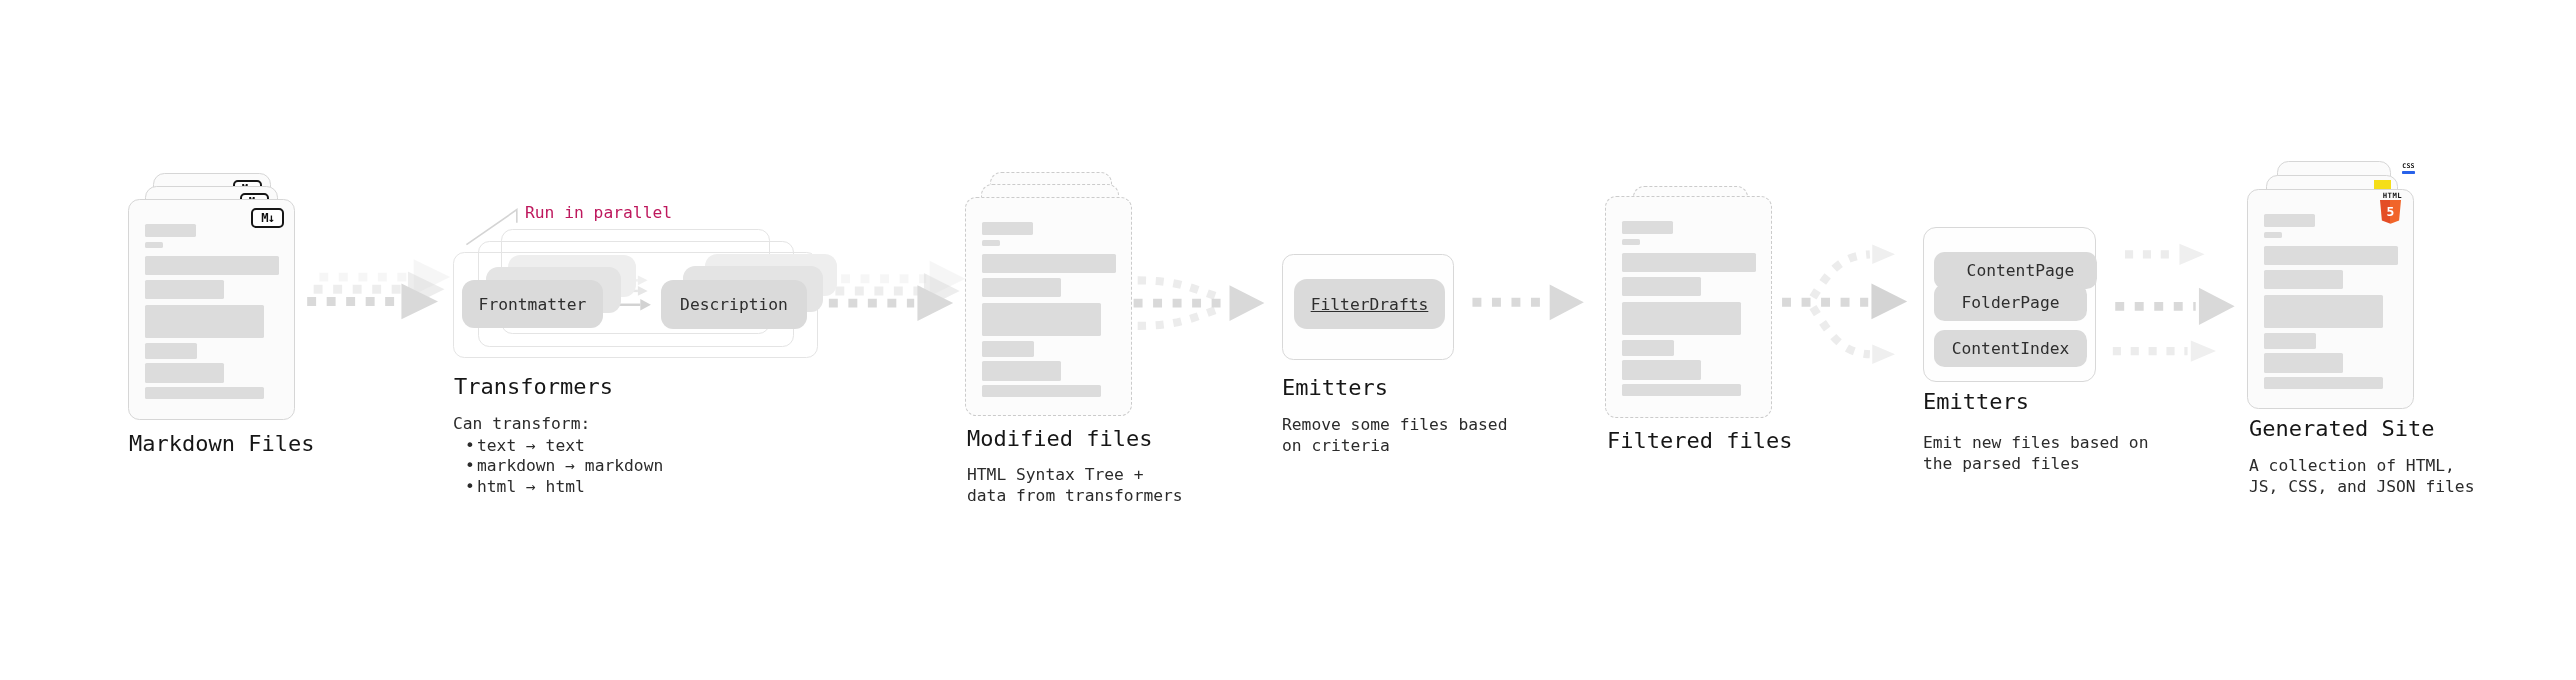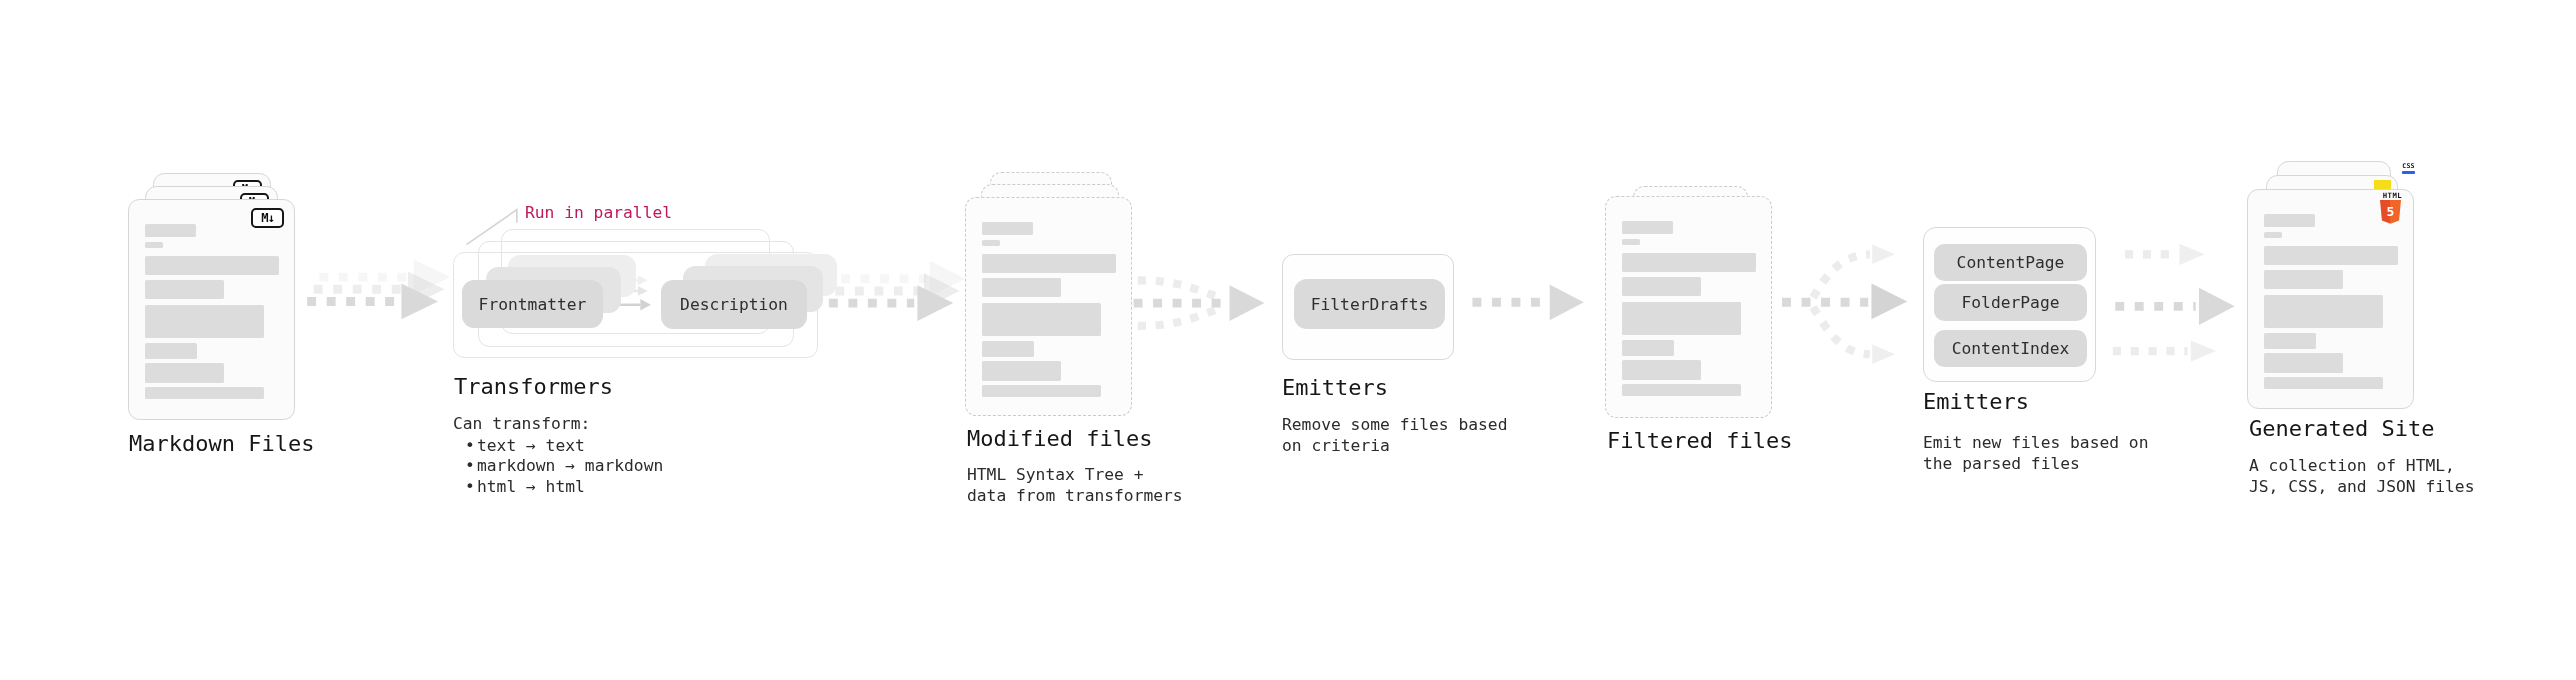--- a/index.html
+++ b/index.html
@@ -210,21 +210,21 @@
           <div class="bar" style="left: 16.3px; top: 187px; width: 119px; height: 12.2px;"></div>
         </div>
     </div>
     <div class="title" style="left:967px;top:427px;">Modified files</div>
     <div class="caption" style="left:967px;top:464px;">HTML Syntax Tree +
 data from transformers</div>
   </div>
 
   <div>
     <div class="fbox" style="left:1282px;top:254px;width:172px;height:106px;border-radius:11.4px;"></div>
-    <div class="pill" style="left:1294px;top:279px;width:151px;height:50px;border-radius:13px;">FilterDrafts</div>
+    <div class="pill" style="left:1294px;top:279px;width:151px;height:50px;border-radius:13px;text-decoration:underline;">FilterDrafts</div>
     <div class="title" style="left:1282px;top:376px;">Emitters</div>
     <div class="caption" style="left:1282px;top:414px;">Remove some files based
 on criteria</div>
   </div>
 
   <div>
     <div class="doc dashed" style="left:1633px;top:186px;width:115px;height:222px;"></div>
     <div class="doc dashed" style="left:1605px;top:196px;width:167px;height:222px;">
       <div class="doc-bars">
           <div class="bar" style="left: 16.3px; top: 24.4px; width: 51px; height: 13px;"></div>
@@ -235,21 +235,21 @@
           <div class="bar" style="left: 16.3px; top: 143px; width: 52px; height: 16.3px;"></div>
           <div class="bar" style="left: 16.3px; top: 163px; width: 79px; height: 19.5px;"></div>
           <div class="bar" style="left: 16.3px; top: 187px; width: 119px; height: 12.2px;"></div>
         </div>
     </div>
     <div class="title" style="left:1607px;top:429px;">Filtered files</div>
   </div>
 
   <div>
     <div class="fbox" style="left:1923px;top:227px;width:173px;height:155px;"></div>
-    <div class="pill" style="left:1934px;top:244px;width:153px;height:37px;border-radius:10.6px;">ContentPage</div>
+    <div class="pill" style="left:1934px;top:252px;width:153px;height:37px;border-radius:10.6px;padding-left:10px;">ContentPage</div>
     <div class="pill" style="left:1934px;top:284px;width:153px;height:37px;border-radius:10.6px;">FolderPage</div>
     <div class="pill" style="left:1934px;top:330px;width:153px;height:37px;border-radius:10.6px;">ContentIndex</div>
     <div class="title" style="left:1923px;top:390px;">Emitters</div>
     <div class="caption" style="left:1923px;top:432px;">Emit new files based on
 the parsed files</div>
   </div>
 
   <div>
     <div class="doc" style="left:2277px;top:161px;width:114px;height:220px;"></div>
     <div class="css-badge" style="left:2370px;top:163px;margin-left:32px;">

